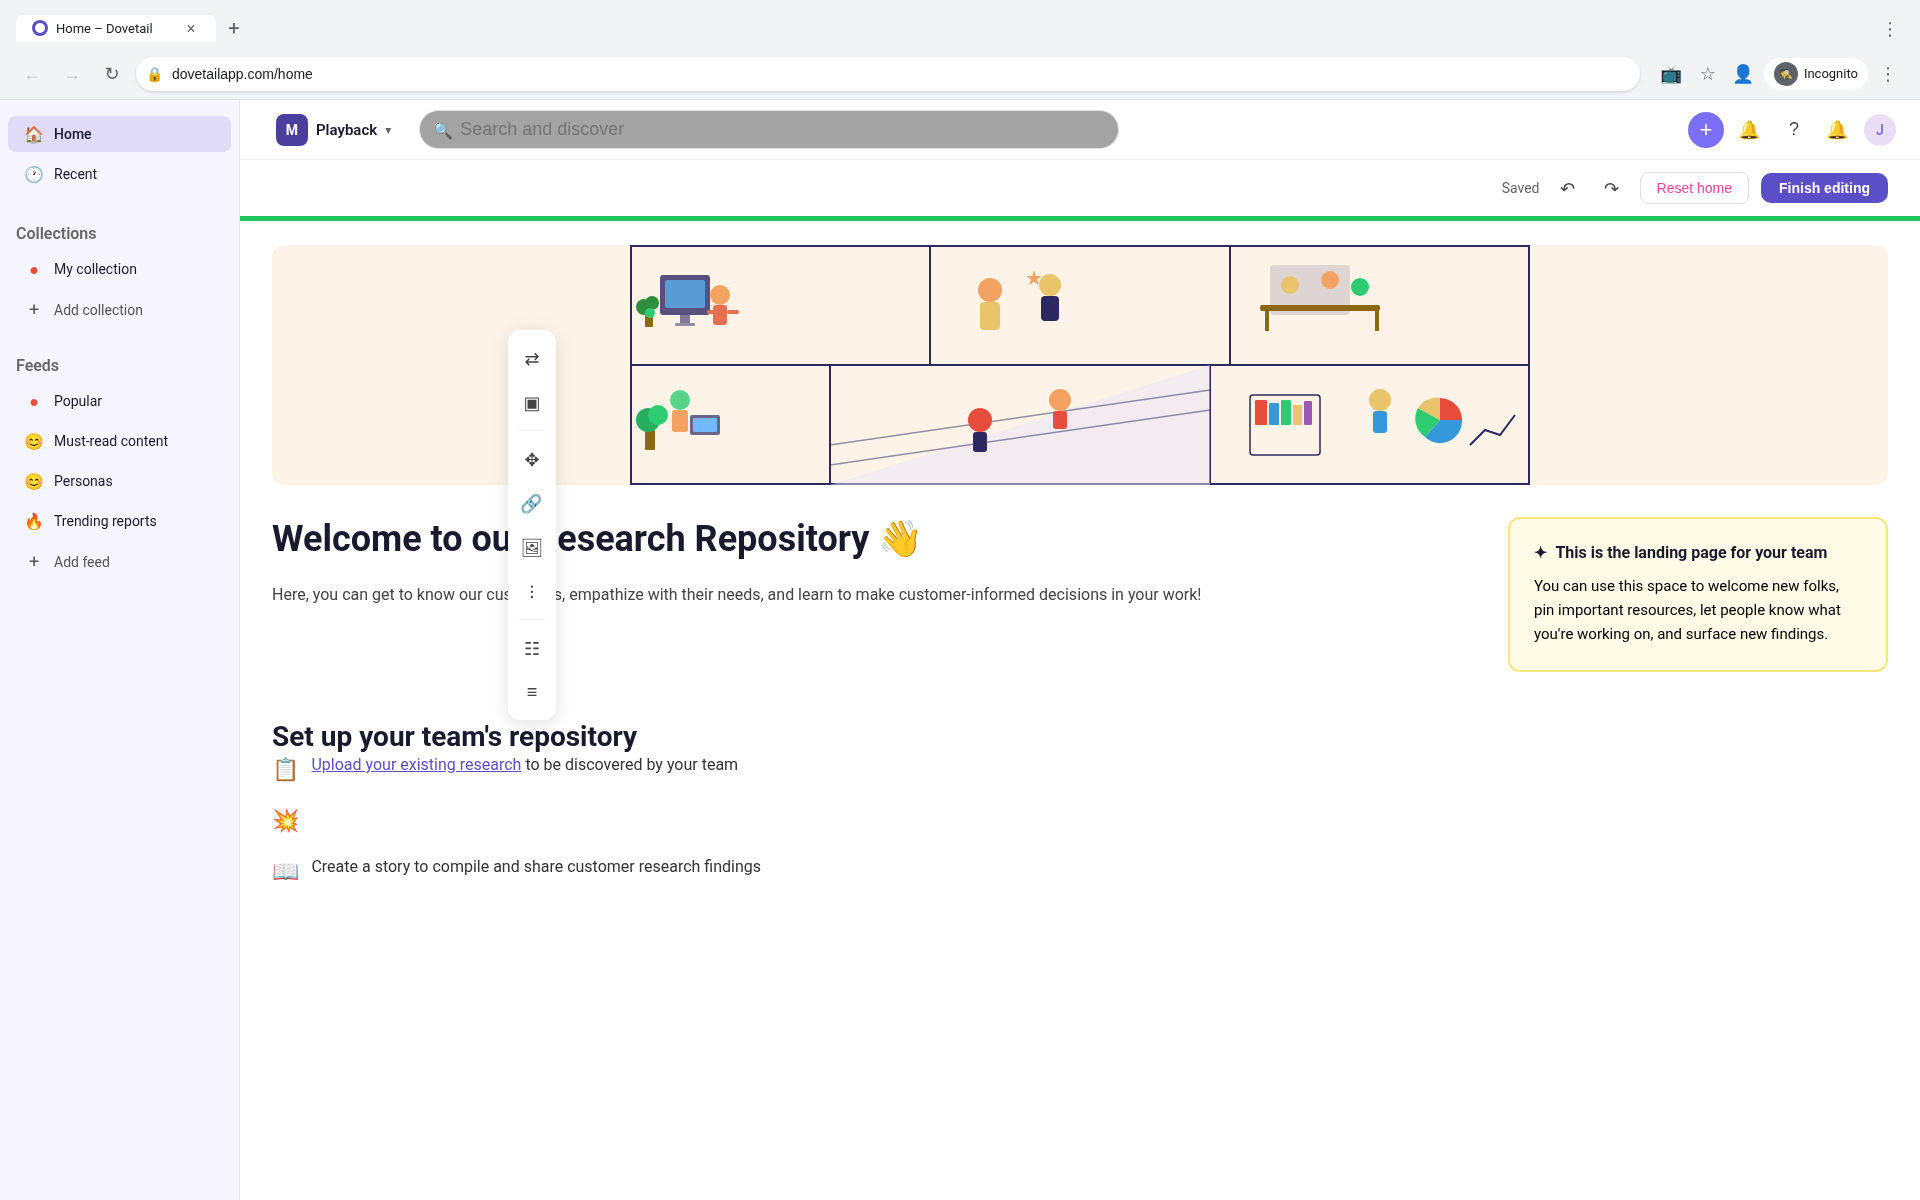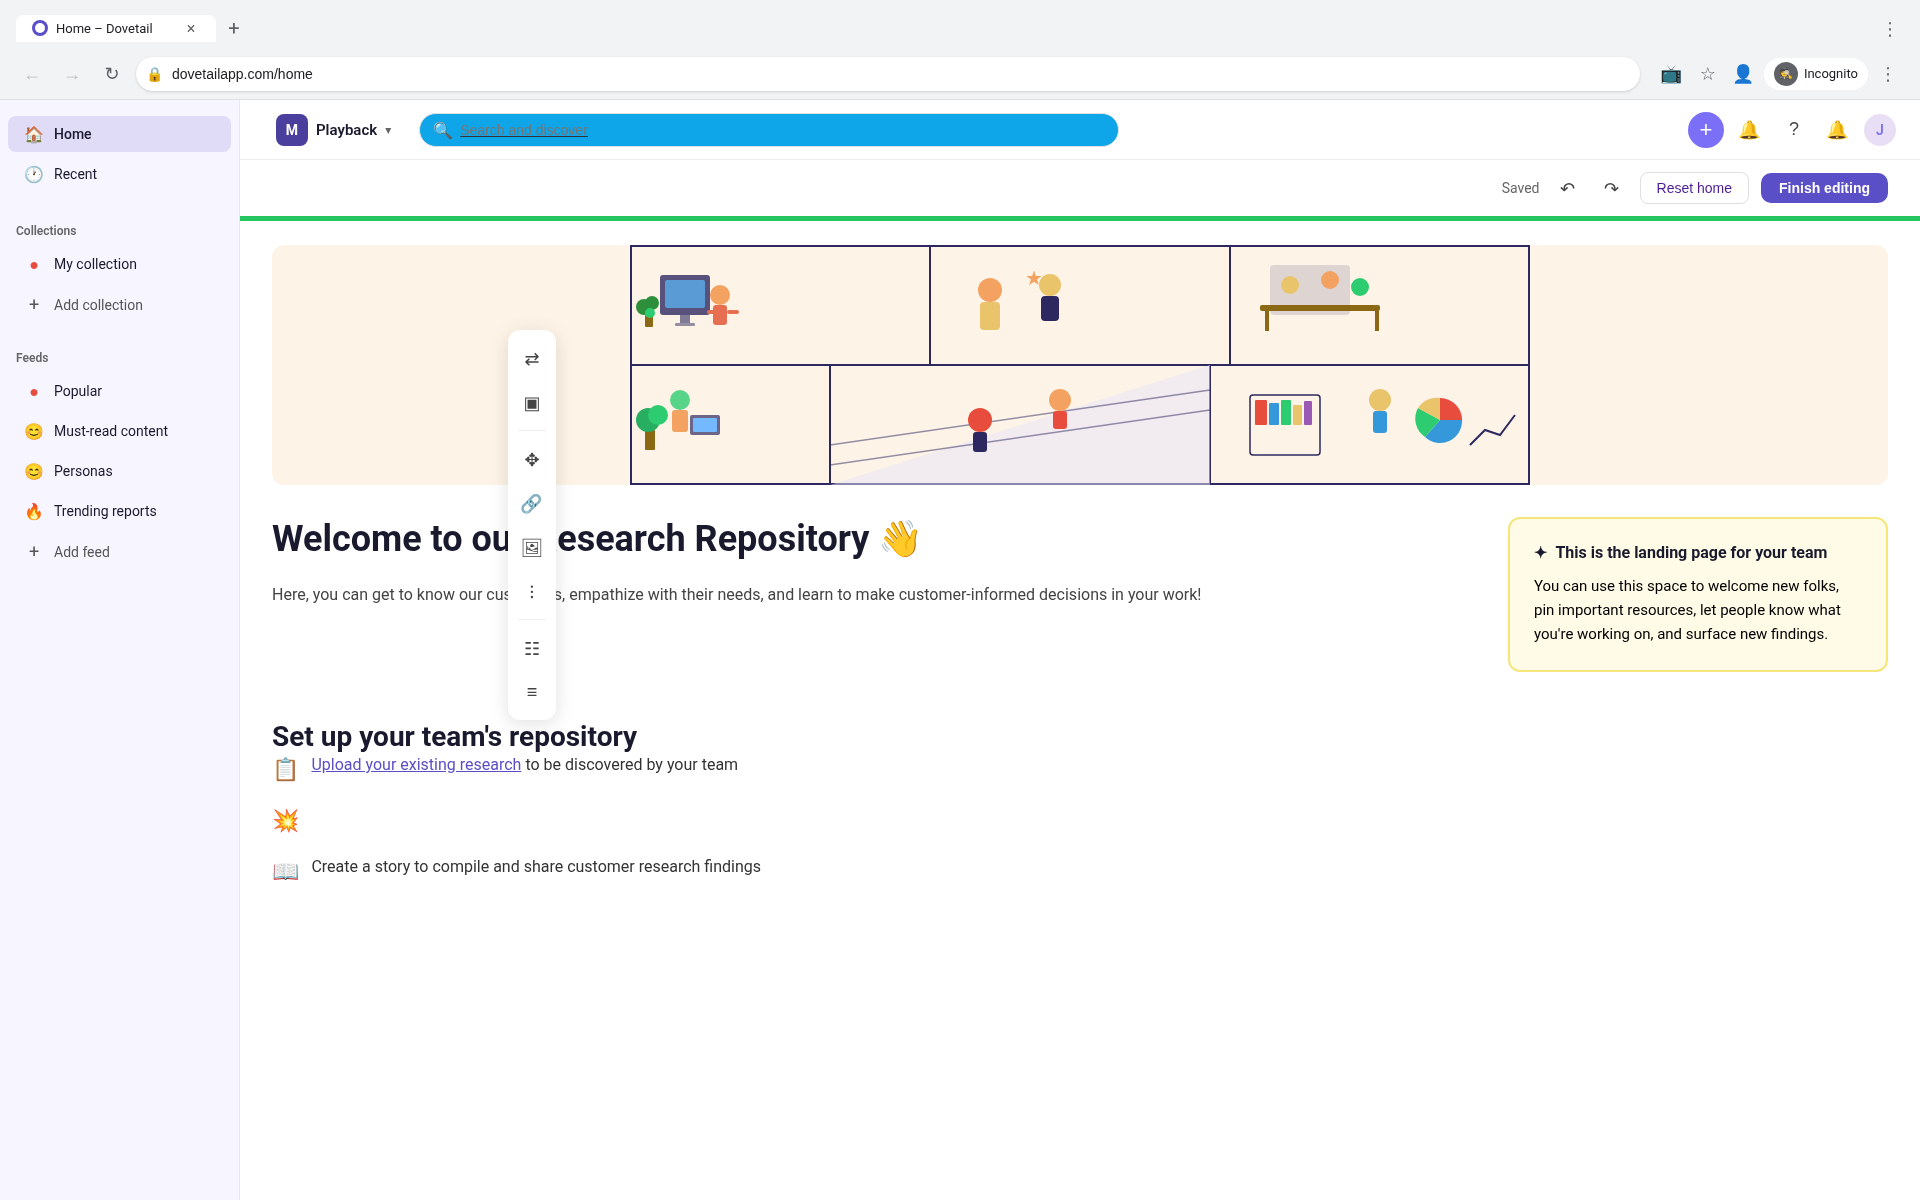--- a/index.html
+++ b/index.html
@@ -25,47 +25,47 @@
     .incognito-badge { display: flex; align-items: center; gap: 6px; background: #fff; border-radius: 16px; padding: 4px 10px; font-size: 13px; color: #202124; }
     .incognito-avatar { width: 24px; height: 24px; background: #5f6368; border-radius: 50%; display: flex; align-items: center; justify-content: center; color: #fff; font-size: 11px; }
 
     
     .app-layout { display: flex; height: calc(1200px - 100px); }
 
     
     .sidebar { width: 240px; min-width: 240px; background: #f7f5ff; border-right: 1px solid #e8e5f5; padding: 16px 0; display: flex; flex-direction: column; gap: 4px; overflow-y: auto; }
     .sidebar-item { display: flex; align-items: center; gap: 10px; padding: 8px 16px; cursor: pointer; border-radius: 8px; margin: 0 8px; font-size: 14px; color: #1a1a2e; }
     .sidebar-item.active { background: #e0dbf7; font-weight: 500; }
-    .sidebar-section-label { font-size: 12px; font-weight: 600; color: #666; padding: 8px 16px 4px 16px; text-transform: none; letter-spacing: 0; }
+    .sidebar-section-label { font-size: 16px; font-weight: 600; color: #666; padding: 8px 16px 4px 16px; text-transform: none; letter-spacing: 0; }
     .sidebar-icon { width: 20px; height: 20px; display: flex; align-items: center; justify-content: center; font-size: 16px; flex-shrink: 0; }
     .add-item { display: flex; align-items: center; gap: 10px; padding: 8px 16px; cursor: pointer; border-radius: 8px; margin: 0 8px; font-size: 14px; color: #555; }
     .add-item .plus { font-size: 18px; color: #555; width: 20px; text-align: center; }
 
     
     .app-header { display: flex; align-items: center; padding: 0 24px; height: 60px; border-bottom: 1px solid #eee; background: #fff; gap: 16px; }
     .workspace-selector { display: flex; align-items: center; gap: 8px; padding: 6px 12px; border-radius: 8px; cursor: pointer; }
     .workspace-avatar { width: 32px; height: 32px; background: #4a3f9c; border-radius: 8px; color: #fff; font-size: 14px; font-weight: 700; display: flex; align-items: center; justify-content: center; }
     .workspace-name { font-size: 15px; font-weight: 600; color: #1a1a2e; }
     .workspace-chevron { color: #666; font-size: 12px; }
     .search-bar { flex: 1; max-width: 700px; position: relative; }
-    .search-input { width: 100%; padding: 8px 16px 8px 40px; border: 1.5px solid #e0e0e0; border-radius: 24px; font-size: 14px; color: #333; outline: none; background: #0ea5e9; text-decoration: underline; }
+    .search-input { width: 100%; padding: 8px 16px 8px 40px; border: 1.5px solid #e0e0e0; border-radius: 24px; font-size: 18px; color: #333; outline: none; background: #a3a3a3; }
     .search-icon-inside { position: absolute; left: 14px; top: 50%; transform: translateY(-50%); color: #999; font-size: 16px; }
     .header-actions { margin-left: auto; display: flex; align-items: center; gap: 8px; }
     .icon-btn { width: 36px; height: 36px; display: flex; align-items: center; justify-content: center; border-radius: 50%; color: #444; font-size: 18px; cursor: pointer; border: none; background: none; }
     .add-btn { width: 36px; height: 36px; background: #7c6ff7; border-radius: 50%; display: flex; align-items: center; justify-content: center; color: #fff; font-size: 22px; cursor: pointer; border: none; }
     .user-avatar { width: 32px; height: 32px; background: #e8dff7; border-radius: 50%; display: flex; align-items: center; justify-content: center; font-size: 14px; font-weight: 600; color: #7c6ff7; cursor: pointer; }
 
     
     .page-content { flex: 1; background: #fff; overflow-y: auto; display: flex; flex-direction: column; }
 
     
     .edit-toolbar { display: flex; align-items: center; justify-content: flex-end; padding: 12px 32px; gap: 12px; border-bottom: 5px solid #22c55e; background: #fff; }
     .edit-toolbar-status { font-size: 14px; color: #666; }
     .edit-toolbar-btn { width: 32px; height: 32px; display: flex; align-items: center; justify-content: center; border-radius: 6px; color: #444; font-size: 18px; cursor: pointer; border: 1px solid transparent; }
-    .reset-btn { padding: 7px 16px; border: 1.5px solid #e0e0e0; border-radius: 8px; background: #fff; font-size: 14px; color: #4c1d95; cursor: pointer; }
+    .reset-btn { padding: 7px 16px; border: 1.5px solid #e0e0e0; border-radius: 8px; background: #fff; font-size: 14px; color: #ec4899; cursor: pointer; }
     .finish-btn { padding: 7px 18px; background: #5b4fc7; border-radius: 10px; border: none; color: #fff; font-size: 14px; font-weight: 600; cursor: pointer; }
 
     
     .main-scroll { flex: 1; overflow-y: auto; padding: 0; }
     .hero-image { width: calc(100% - 64px); margin: 24px 32px 0 32px; border-radius: 12px; overflow: hidden; background: #fdf4e7; height: 240px; position: relative; }
 
     
     .hero-svg { width: 100%; height: 100%; }
 
     .content-body { padding: 32px 32px 32px 32px; }

